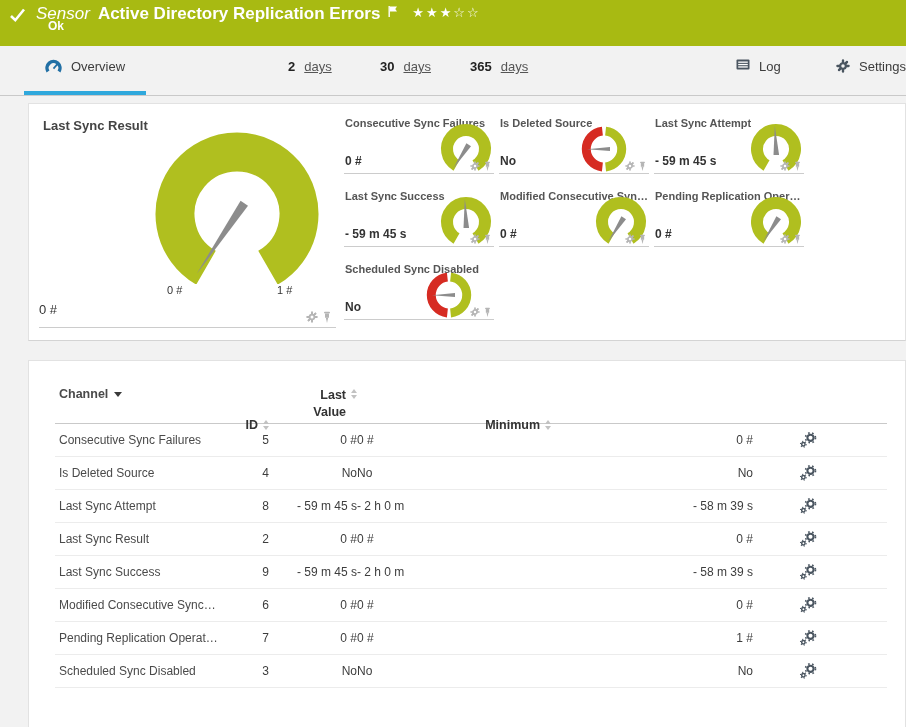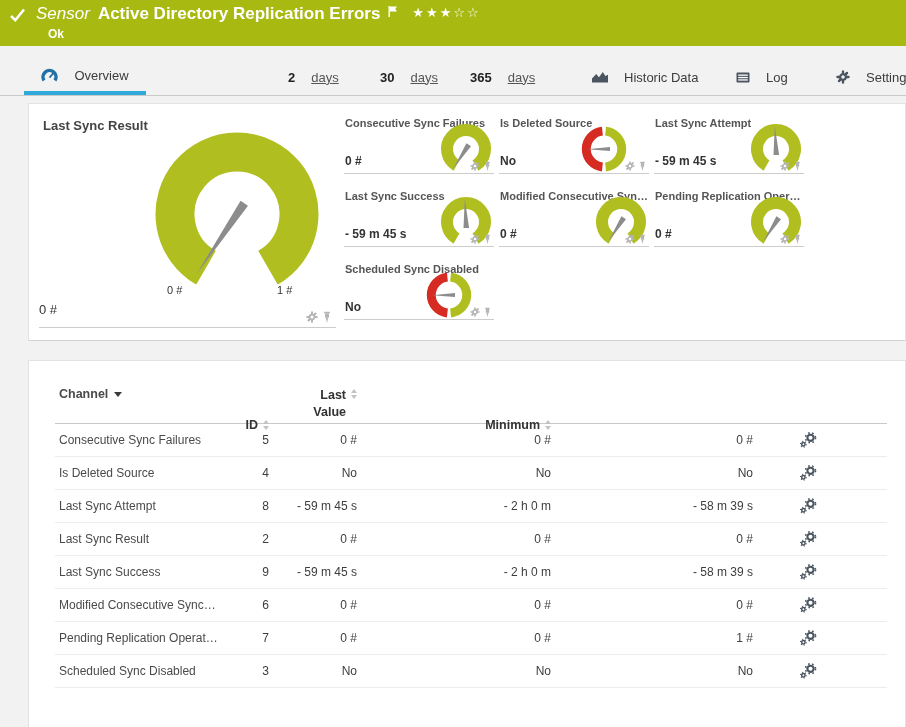--- a/index.html
+++ b/index.html
@@ -7,25 +7,25 @@
        font-family:"Liberation Sans",sans-serif;-webkit-font-smoothing:antialiased;}
 
   
   .sensor-header{position:absolute;top:0;left:0;width:906px;height:46px;background:#a8ba12;color:#fff;}
   .hd-check{position:absolute;left:9px;top:7px;}
   .hd-row{position:absolute;left:36px;top:4px;display:flex;align-items:center;gap:8px;white-space:nowrap;}
   .hd-kind{font-style:italic;font-size:17px;font-weight:400;}
   .hd-title{font-size:17px;font-weight:700;}
   .hd-flag{margin-left:0px;margin-top:-6px;}
   .hd-stars{font-size:13px;letter-spacing:2px;margin-left:6px;margin-top:-4px;}
-  .hd-status{position:absolute;left:48px;top:27px;font-size:12px;font-weight:700;}
+  .hd-status{position:absolute;left:48px;top:19px;font-size:12px;font-weight:700;}
 
   
   .tabbar{position:absolute;top:46px;left:0;width:906px;height:49px;border-bottom:1px solid #c9c9c9;background:#f2f2f2;}
-  .tab{position:absolute;bottom:0;height:36px;display:flex;align-items:center;gap:16px;
+  .tab{position:absolute;bottom:0;height:36px;display:flex;gap:9px;
        font-size:13px;color:#3c3c3c;cursor:pointer;text-decoration:none;box-sizing:border-box;}
   .tab.active{border-bottom:4px solid #2fa8dc;}
   .tab .t-label{color:#3c3c3c;}
   .tab .t-num{font-weight:700;color:#222;}
   .t-days .t-label{color:#555;text-decoration:underline;}
 
   
   .card{position:absolute;left:28px;width:878px;background:#fff;border:1px solid #e2e2e2;
         border-bottom-color:#d4d4d4;box-sizing:border-box;}
   .gauges-card{top:103px;height:238px;}
@@ -51,21 +51,21 @@
 
   
   .t-header{display:flex;align-items:flex-start;margin:26px 18px 0 26px;height:36px;
             border-bottom:1px solid #c9c9c9;font-size:12.5px;font-weight:700;color:#333;}
   .t-body{margin:0 18px 0 26px;}
   .t-row{display:flex;align-items:center;height:32px;border-bottom:1px solid #ececec;
          font-size:12px;color:#3d3d3d;}
   .col-name{width:164px;padding-left:4px;box-sizing:border-box;white-space:nowrap;overflow:hidden;text-overflow:ellipsis;color:#4a4a4a;}
   .col-id{width:50px;text-align:right;}
   .col-last{width:88px;text-align:right;}
-  .col-min{width:194px;text-align:right;}
+  .col-min{width:194px;}
   .col-max{width:202px;text-align:right;}
   .col-gear{width:110px;display:flex;justify-content:center;align-items:center;}
   .th-flex{display:flex;justify-content:flex-end;align-items:flex-start;margin-top:31px;}
   .th-last{display:flex;justify-content:flex-end;}
   .wrap2{display:inline-block;width:40px;text-align:right;line-height:1.35;}
 
   .sort{display:inline-flex;flex-direction:column;gap:2px;margin-left:5px;margin-top:2px;}
   .sort i{display:block;width:0;height:0;border-left:3.5px solid transparent;border-right:3.5px solid transparent;}
   .sort .s-up{border-bottom:4px solid #c2c2c2;}
   .sort .s-dn{border-top:4px solid #c2c2c2;}
@@ -105,26 +105,20 @@
       <span class="t-num">2</span>
       <span class="t-label">days</span>
     </a>
     <a class="tab t-days" style="left:380px;">
       <span class="t-num">30</span>
       <span class="t-label">days</span>
     </a>
     <a class="tab t-days" style="left:470px;">
       <span class="t-num">365</span>
       <span class="t-label">days</span>
-    </a>
-    <a class="tab" style="left:592px;">
-      <svg width="16" height="12" viewBox="0 0 16 12">
-        <path d="M0 11.5 L0 7.5 L4.2 3 L7 6.2 L10.8 1 L13.4 5 L16 3.8 L16 11.5 Z" fill="#4a5560"></path>
-      </svg>
-      <span class="t-label">Historic Data</span>
     </a>
     <a class="tab" style="left:736px;">
       <svg width="14" height="11" viewBox="0 0 14 11">
         <rect x="0.5" y="0.5" width="13" height="10" rx="1" fill="#4a5560"></rect>
         <rect x="2.2" y="2.5" width="9.6" height="1.3" fill="#fff"></rect>
         <rect x="2.2" y="4.9" width="9.6" height="1.3" fill="#fff"></rect>
         <rect x="2.2" y="7.3" width="9.6" height="1.3" fill="#fff"></rect>
       </svg>
       <span class="t-label">Log</span>
     </a>

